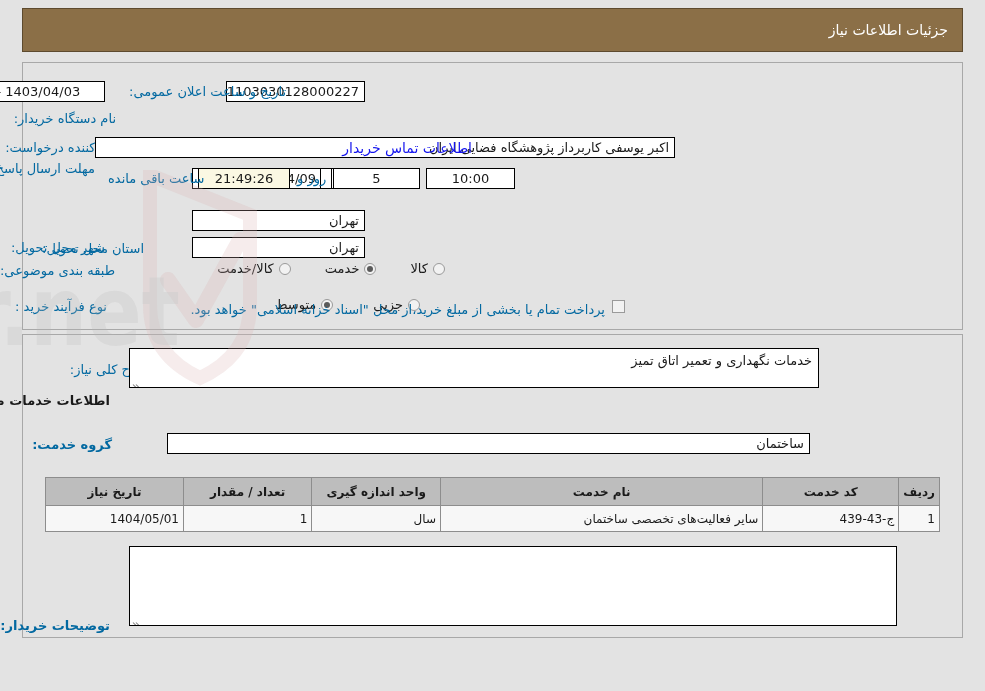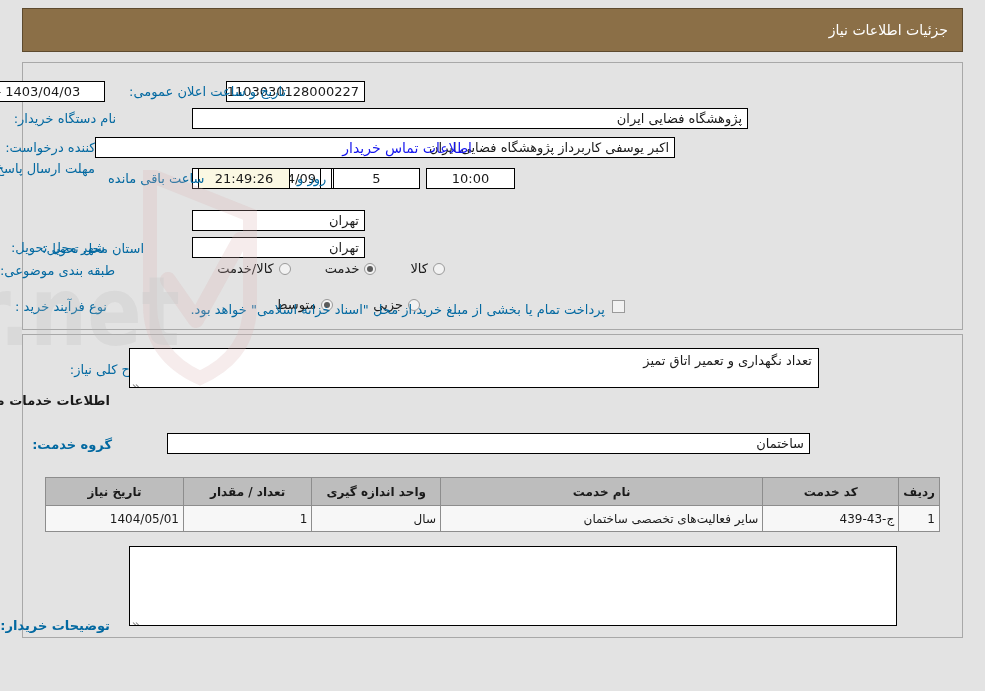--- a/index.html
+++ b/index.html
@@ -234,21 +234,20 @@
 
   <div class="panel" id="panel-top"></div>
 
   <div class="lbl" style="position:absolute; right:895px; top:84px; width:90px; text-align:right;">شماره نیاز:</div>
   <div class="fld" style="position:absolute; right:620px; top:81px; width:139px;">1103030128000227</div>
 
   <div class="lbl" style="position:absolute; right:699px; top:84px; white-space:nowrap;">تاریخ و ساعت اعلان عمومی:</div>
   <div class="fld" style="position:absolute; right:880px; top:81px; width:175px;">1403/04/03 - 10:28</div>
 
   <div class="lbl" style="position:absolute; right:869px; top:111px;">نام دستگاه خریدار:</div>
-  <div class="fld right" style="position:absolute; right:237px; top:108px; width:556px;">پژوهشگاه فضایی ایران</div>
 
   <div class="lbl" style="position:absolute; right:860px; top:140px;">ایجاد کننده درخواست:</div>
   <div class="fld right" style="position:absolute; right:310px; top:137px; width:580px;">اکبر یوسفی کاربرداز پژوهشگاه فضایی ایران</div>
   <div class="linktext" style="position:absolute; right:513px; top:140px;">اطلاعات تماس خریدار</div>
 
   <div class="lbl lbl-2line" style="position:absolute; right:890px; top:161px; width:95px; text-align:right;">مهلت ارسال پاسخ: تا تاریخ:</div>
   <div class="fld" style="position:absolute; right:620px; top:168px; width:173px;">1403/04/09</div>
   <div class="lbl" style="position:absolute; right:566px; top:171px;">ساعت</div>
   <div class="fld" style="position:absolute; right:470px; top:168px; width:89px;">10:00</div>
   <div class="fld" style="position:absolute; right:623px; top:168px; width:0;"></div>
@@ -293,21 +292,21 @@
       </span>
     </div>
 
   <span class="checkbox" id="treasury-cb" style="position:absolute; right:360px; top:300px;"></span>
   <div class="lbl" style="position:absolute; right:380px; top:302px;">پرداخت تمام یا بخشی از مبلغ خرید،از محل "اسناد خزانه اسلامی" خواهد بود.</div>
 
   <div class="panel" id="panel-bottom"></div>
 
   <div class="lbl" style="position:absolute; right:837px; top:362px; font-weight:normal;">شرح کلی نیاز:</div>
   <div class="ta" style="position:absolute; right:166px; top:348px; width:690px; height:40px;">
-    <span>تعداد نگهداری و تعمیر اتاق تمیز</span>
+    <span>خدمات نگهداری و تعمیر اتاق تمیز</span>
     <span class="grip">
         <i></i>
         <i></i>
       </span>
   </div>
 
   <div class="sec-head" style="right:875px; top:393px;">اطلاعات خدمات مورد نیاز</div>
 
   <div class="lbl" style="position:absolute; right:873px; top:437px; font-weight:bold;">گروه خدمت:</div>
   <div class="fld right" style="position:absolute; right:175px; top:433px; width:643px;">ساختمان</div>

